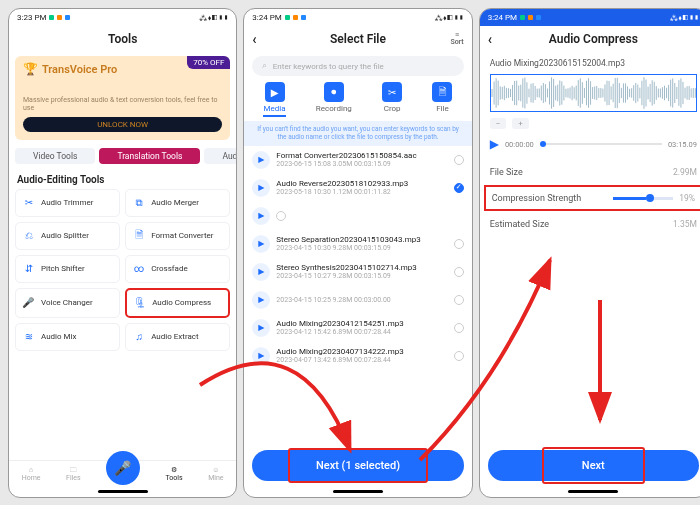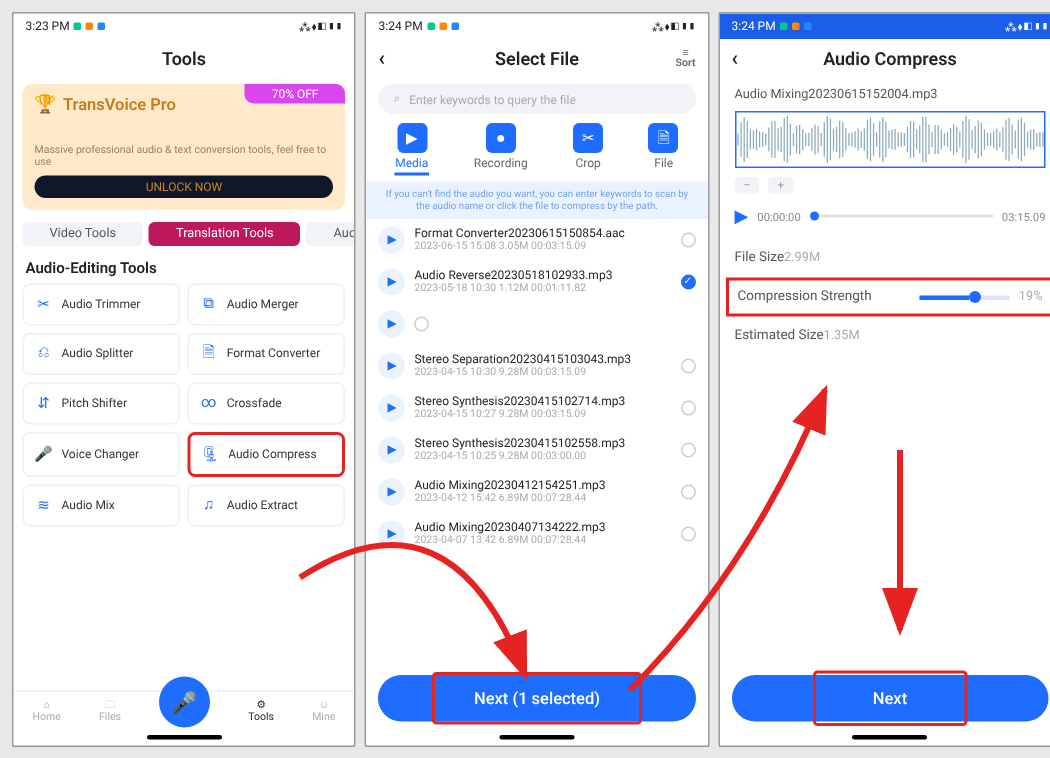--- a/index.html
+++ b/index.html
@@ -1,37 +1,37 @@
 <!DOCTYPE html>
 <html><head>
 <meta charset="utf-8">
 <style>
   * { box-sizing: border-box; margin: 0; padding: 0; }
   body { background: #e8e8e8; font-family: -apple-system, BlinkMacSystemFont, "Segoe UI", Roboto, sans-serif; padding: 8px; }
   .container { display: flex; gap: 6px; width: 700px; height: 490px; }
-  .phone { flex: 1; background: #fff; border: 1px solid #999; border-radius: 1px; overflow: hidden; position: relative; display: flex; flex-direction: column; }
+  .phone { flex: 1; background: #fff; border: 1px solid #999; border-radius: 12px; overflow: hidden; position: relative; display: flex; flex-direction: column; }
   
   
   .status { display: flex; justify-content: space-between; align-items: center; padding: 4px 8px; font-size: 8px; color: #222; }
   .status.dark { background: #1a5eea; color: #fff; }
   .status-left { display: flex; align-items: center; gap: 3px; }
   .dot { width: 5px; height: 5px; border-radius: 1px; display: inline-block; }
   .dot.g { background: #0c8; } .dot.o { background: #f80; } .dot.b { background: #28f; }
   .status-right { font-size: 7px; letter-spacing: -0.5px; }
   
   
   .titlebar { display: flex; align-items: center; justify-content: center; position: relative; padding: 6px 8px; font-size: 12px; font-weight: 600; color: #222; }
   .titlebar .back { position: absolute; left: 8px; font-size: 14px; color: #222; }
   .titlebar .sort { position: absolute; right: 8px; font-size: 7px; color: #666; text-align: center; line-height: 1; }
   
   
   .promo { margin: 4px 6px; background: #ffe9c8; border-radius: 6px; padding: 6px 8px 8px; position: relative; }
   .promo-title { font-size: 11px; font-weight: 600; color: #c77b1f; display: flex; align-items: center; gap: 4px; }
   .trophy { color: #e6a03a; font-size: 12px; }
-  .discount { position: absolute; top: 0; right: 0; background: #d946ef; color: #fff; font-size: 8px; padding: 2px 18px; border-radius: 0 6px 0 6px; }
+  .discount { position: absolute; top: 0; right: 0; background: #4c1d95; color: #fff; font-size: 8px; padding: 2px 6px; border-radius: 0 6px 0 6px; }
   .promo-sub { font-size: 7px; color: #998362; margin: 20px 0 4px; line-height: 1.2; }
   .unlock { background: #0f172a; border: none; border-radius: 12px; padding: 3px 0; font-size: 8px; color: #ca8320; width: 100%; text-align: center; }
   
   
   .tabs { display: flex; gap: 4px; padding: 4px 6px; font-size: 8.5px; }
   .tab { padding: 3px 18px; border-radius: 4px; background: #f0f3f8; color: #555; white-space: nowrap; }
   .tab.active { background: #be185d; color: #fff; }
   
   .section-hdr { font-size: 10px; font-weight: 600; padding: 6px 8px 4px; color: #222; }
   
@@ -73,21 +73,21 @@
   .wave { margin: 2px 10px; border: 1.5px solid #1e6dff; height: 38px; display: flex; align-items: center; justify-content: center; overflow: hidden; }
   .wave svg { width: 100%; height: 100%; }
   .zoom { display: flex; gap: 6px; padding: 4px 10px; font-size: 8px; color: #999; }
   .zoom span { background: #f2f3f7; padding: 1px 6px; border-radius: 3px; }
   .player { display: flex; align-items: center; gap: 6px; padding: 4px 10px 8px; font-size: 7.5px; color: #888; }
   .player .pp { color: #1e6dff; font-size: 12px; }
   .player .track { flex: 1; height: 2px; background: #e3e3e3; position: relative; }
   .player .track::before { content: ""; position: absolute; left: 0; width: 6px; height: 6px; background: #1e6dff; border-radius: 50%; top: -2px; }
   .adj { padding: 2px 10px; }
   .adj-hdr { font-size: 10px; font-weight: 600; color: #222; margin-bottom: 8px; }
-  .adj-row { display: flex; justify-content: flex-start; align-items: center; font-size: 9px; color: #555; padding: 6px 0; }
+  .adj-row { display: flex; justify-content: space-between; align-items: center; font-size: 9px; color: #555; padding: 6px 0; }
   .adj-row .val { color: #aaa; font-size: 8.5px; }
   .adj-row.boxed { border: 2px solid #e52421; padding: 6px; margin: 2px -6px; }
   .slider { width: 60px; height: 3px; background: #dce4f5; position: relative; margin-left: auto; margin-right: 6px; }
   .slider::after { content: ""; position: absolute; left: 0; width: 55%; height: 100%; background: #1e6dff; }
   .slider .thumb { position: absolute; left: 55%; top: -3px; width: 8px; height: 8px; background: #1e6dff; border-radius: 50%; }
   
   
   .arrows { position: absolute; top: 0; left: 0; width: 700px; height: 490px; pointer-events: none; z-index: 100; }
 </style>
 </head>
@@ -234,21 +234,20 @@
           <div class="play">▶</div>
           <div class="finfo">
             <div class="fname">Stereo Synthesis20230415102714.mp3</div>
             <div class="fmeta">2023-04-15 10:27  9.28M  00:03:15.09</div>
           </div>
           <div class="fcheck"></div>
         </div>
         <div class="file">
           <div class="play">▶</div>
           <div class="finfo">
-            <div class="fname">Stereo Synthesis20230415102558.mp3</div>
             <div class="fmeta">2023-04-15 10:25  9.28M  00:03:00.00</div>
           </div>
           <div class="fcheck"></div>
         </div>
         <div class="file">
           <div class="play">▶</div>
           <div class="finfo">
             <div class="fname">Audio Mixing20230412154251.mp3</div>
             <div class="fmeta">2023-04-12 15:42  6.89M  00:07:28.44</div>
           </div>

